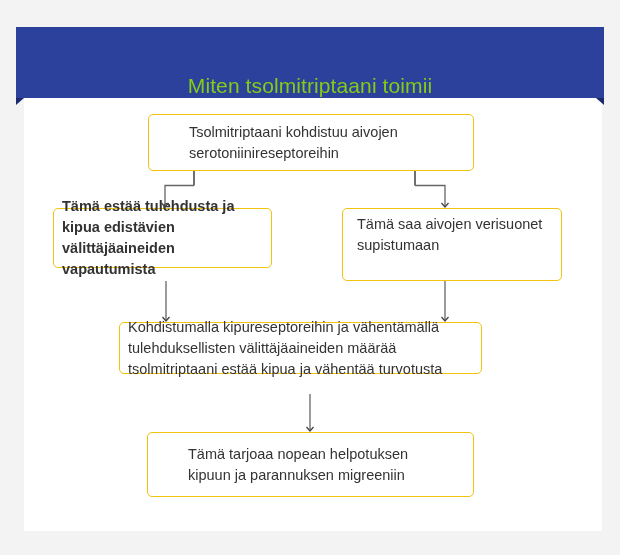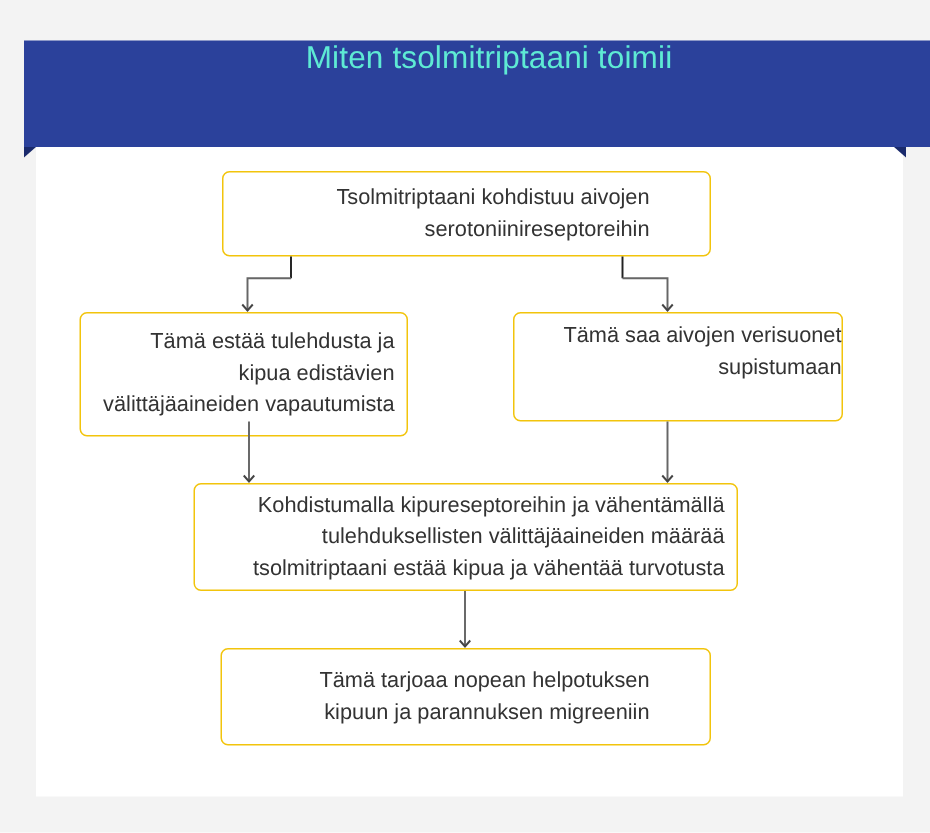--- a/index.html
+++ b/index.html
@@ -22,28 +22,27 @@
       height: 491px;
       background: #ffffff;
     }
     .banner {
       position: absolute;
       left: 16px;
       top: 27px;
       width: 588px;
       height: 71px;
       background: #2b419b;
-      color: #5eead4;
+      color: #84cc16;
       font-size: 21px;
       display: flex;
-      align-items: flex-start;
+      align-items: flex-end;
       justify-content: center;
       letter-spacing: 0.1px;
       z-index: 2;
-      padding-left: 16px;
     }
     .fold {
       position: absolute;
       top: 98px;
       width: 0;
       height: 0;
       z-index: 1;
     }
     .fold.left {
       left: 16px;
@@ -63,21 +62,21 @@
     }
     .node {
       position: absolute;
       box-sizing: border-box;
       border: 1.5px solid #f2c40c;
       border-radius: 5px;
       background: #ffffff;
       color: #333333;
       font-size: 14.5px;
       line-height: 21px;
-      text-align: right;
+      text-align: left;
       display: flex;
       justify-content: center;
       padding: 0 8px;
       z-index: 3;
     }
     .node.center { align-items: center; }
     .node.top { align-items: flex-start; padding-top: 5px; }
     .node span { display: block; }
     svg.connectors {
       position: absolute;
@@ -96,29 +95,29 @@
 <div class="fold left"></div>
 <div class="fold right"></div>
 <div class="banner">
   <span>Miten tsolmitriptaani toimii</span>
 </div>
 
 <div class="node center" style="left:148px; top:114px; width:326px; height:57px; padding:0 40px;">
   <span>Tsolmitriptaani kohdistuu aivojen serotoniinireseptoreihin</span>
 </div>
 
-<div class="node center" style="left:53px; top:208px; width:219px; height:83px;">
+<div class="node center" style="left:53px; top:208px; width:219px; height:60px;font-weight:bold;">
   <span>Tämä estää tulehdusta ja kipua edistävien välittäjäaineiden vapautumista</span>
 </div>
 
 <div class="node top" style="left:342px; top:208px; width:220px; height:73px; padding-left:14px; padding-right:0;">
   <span>Tämä saa aivojen verisuonet supistumaan</span>
 </div>
 
-<div class="node center" style="left:129px; top:322px; width:363px; height:72px;">
+<div class="node center" style="left:119px; top:322px; width:363px; height:52px;">
   <span>Kohdistumalla kipureseptoreihin ja vähentämällä tulehduksellisten välittäjäaineiden määrää tsolmitriptaani estää kipua ja vähentää turvotusta</span>
 </div>
 
 <div class="node center" style="left:147px; top:432px; width:327px; height:65px; padding:12px 40px;">
   <span>Tämä tarjoaa nopean helpotuksen kipuun ja parannuksen migreeniin</span>
 </div>
 
 <svg class="connectors" viewBox="0 0 620 555">
   <g fill="none" stroke-width="1.3">
 

